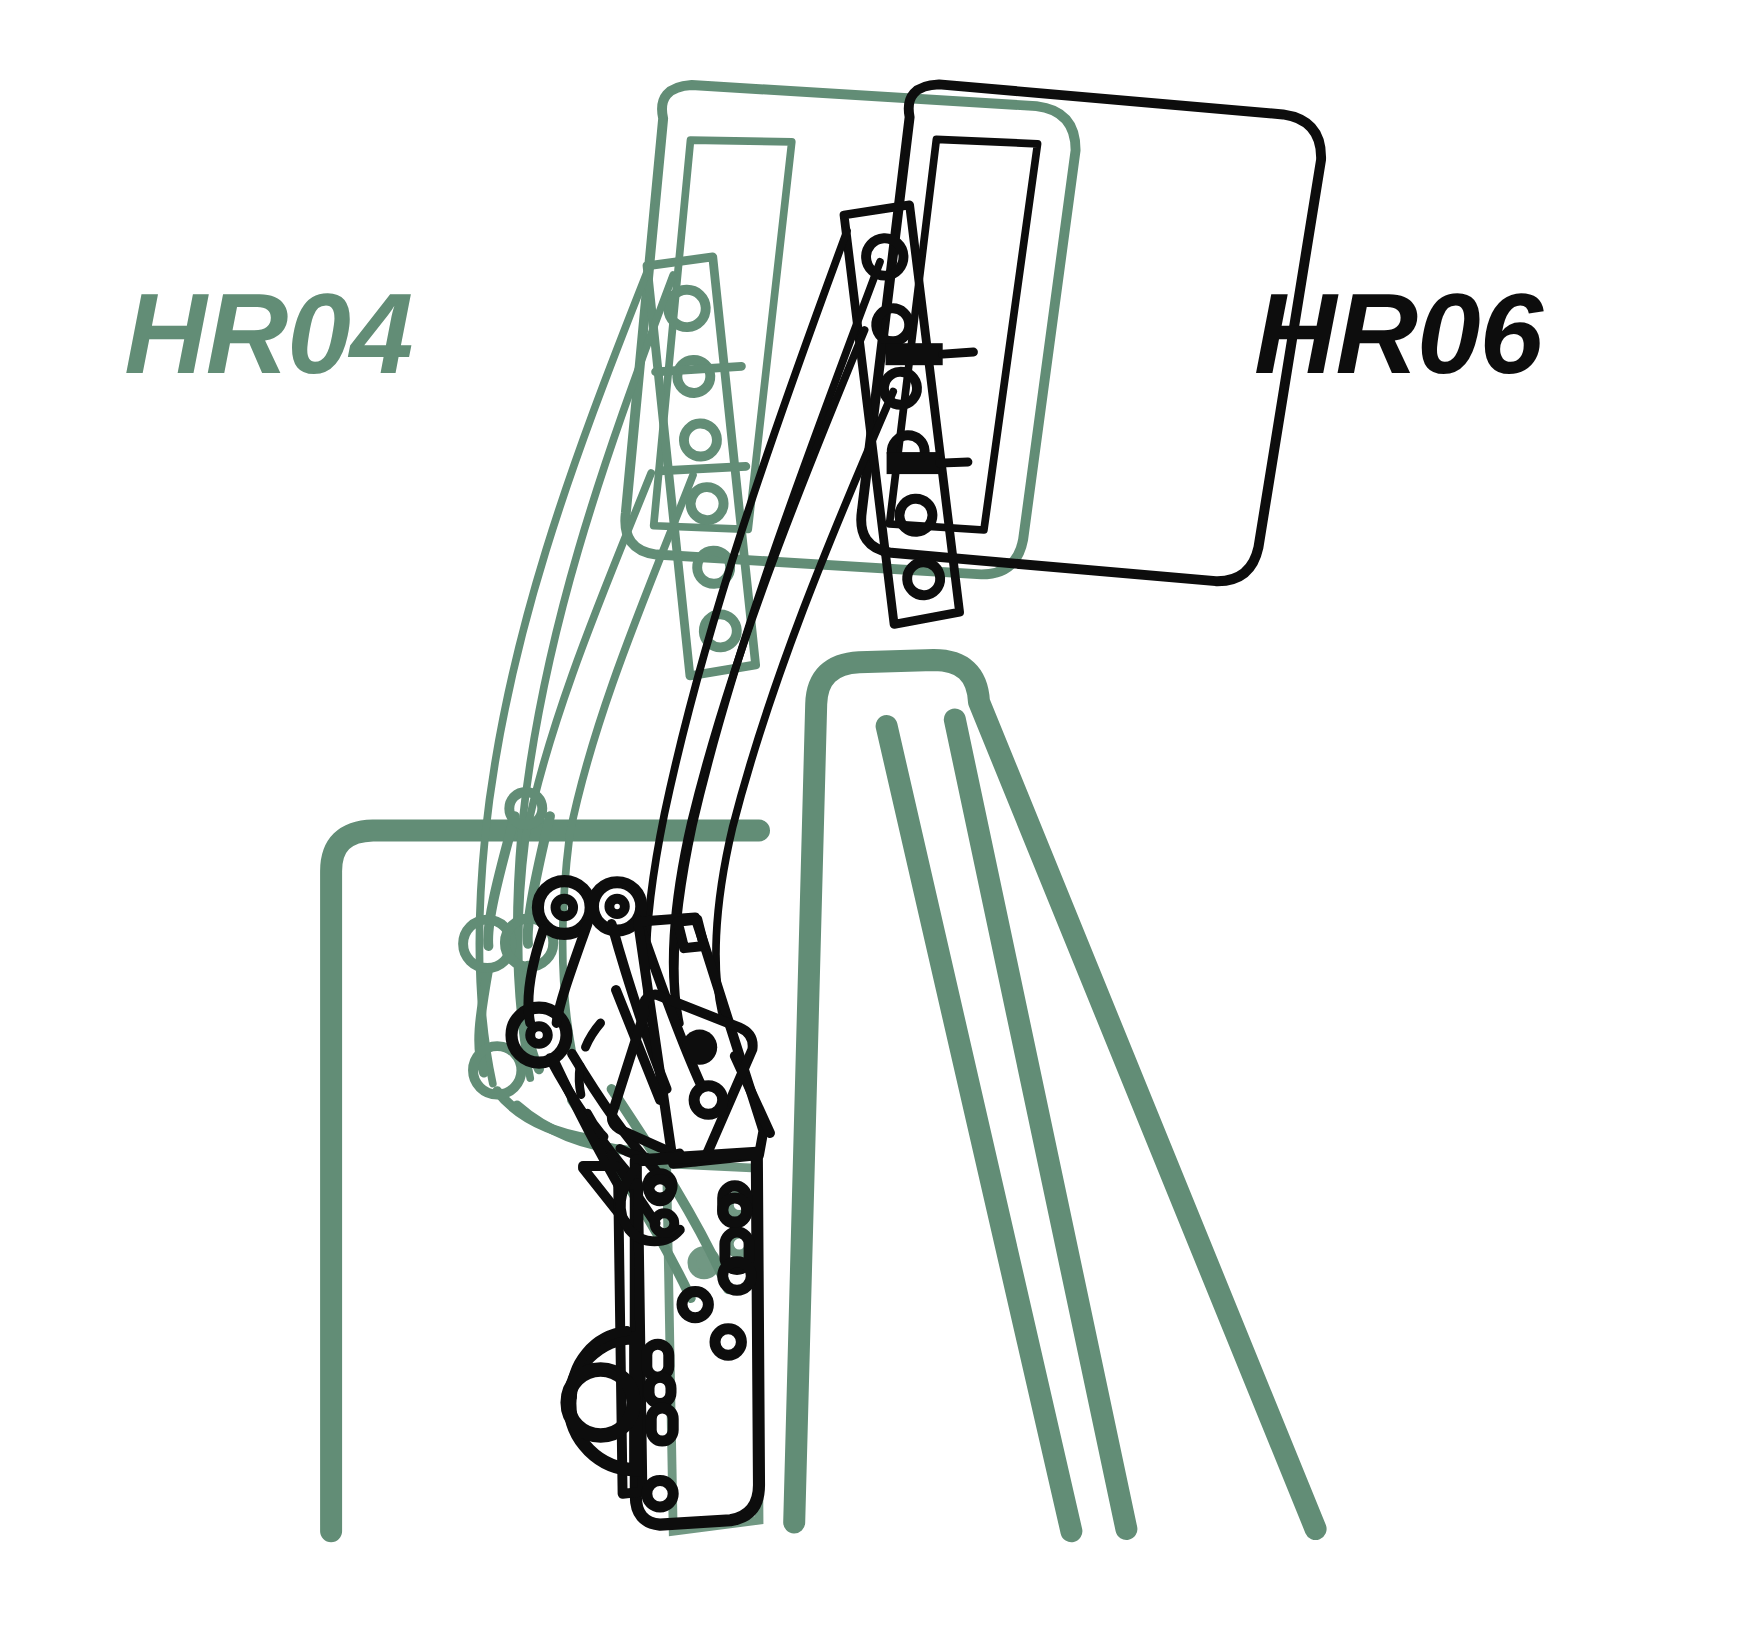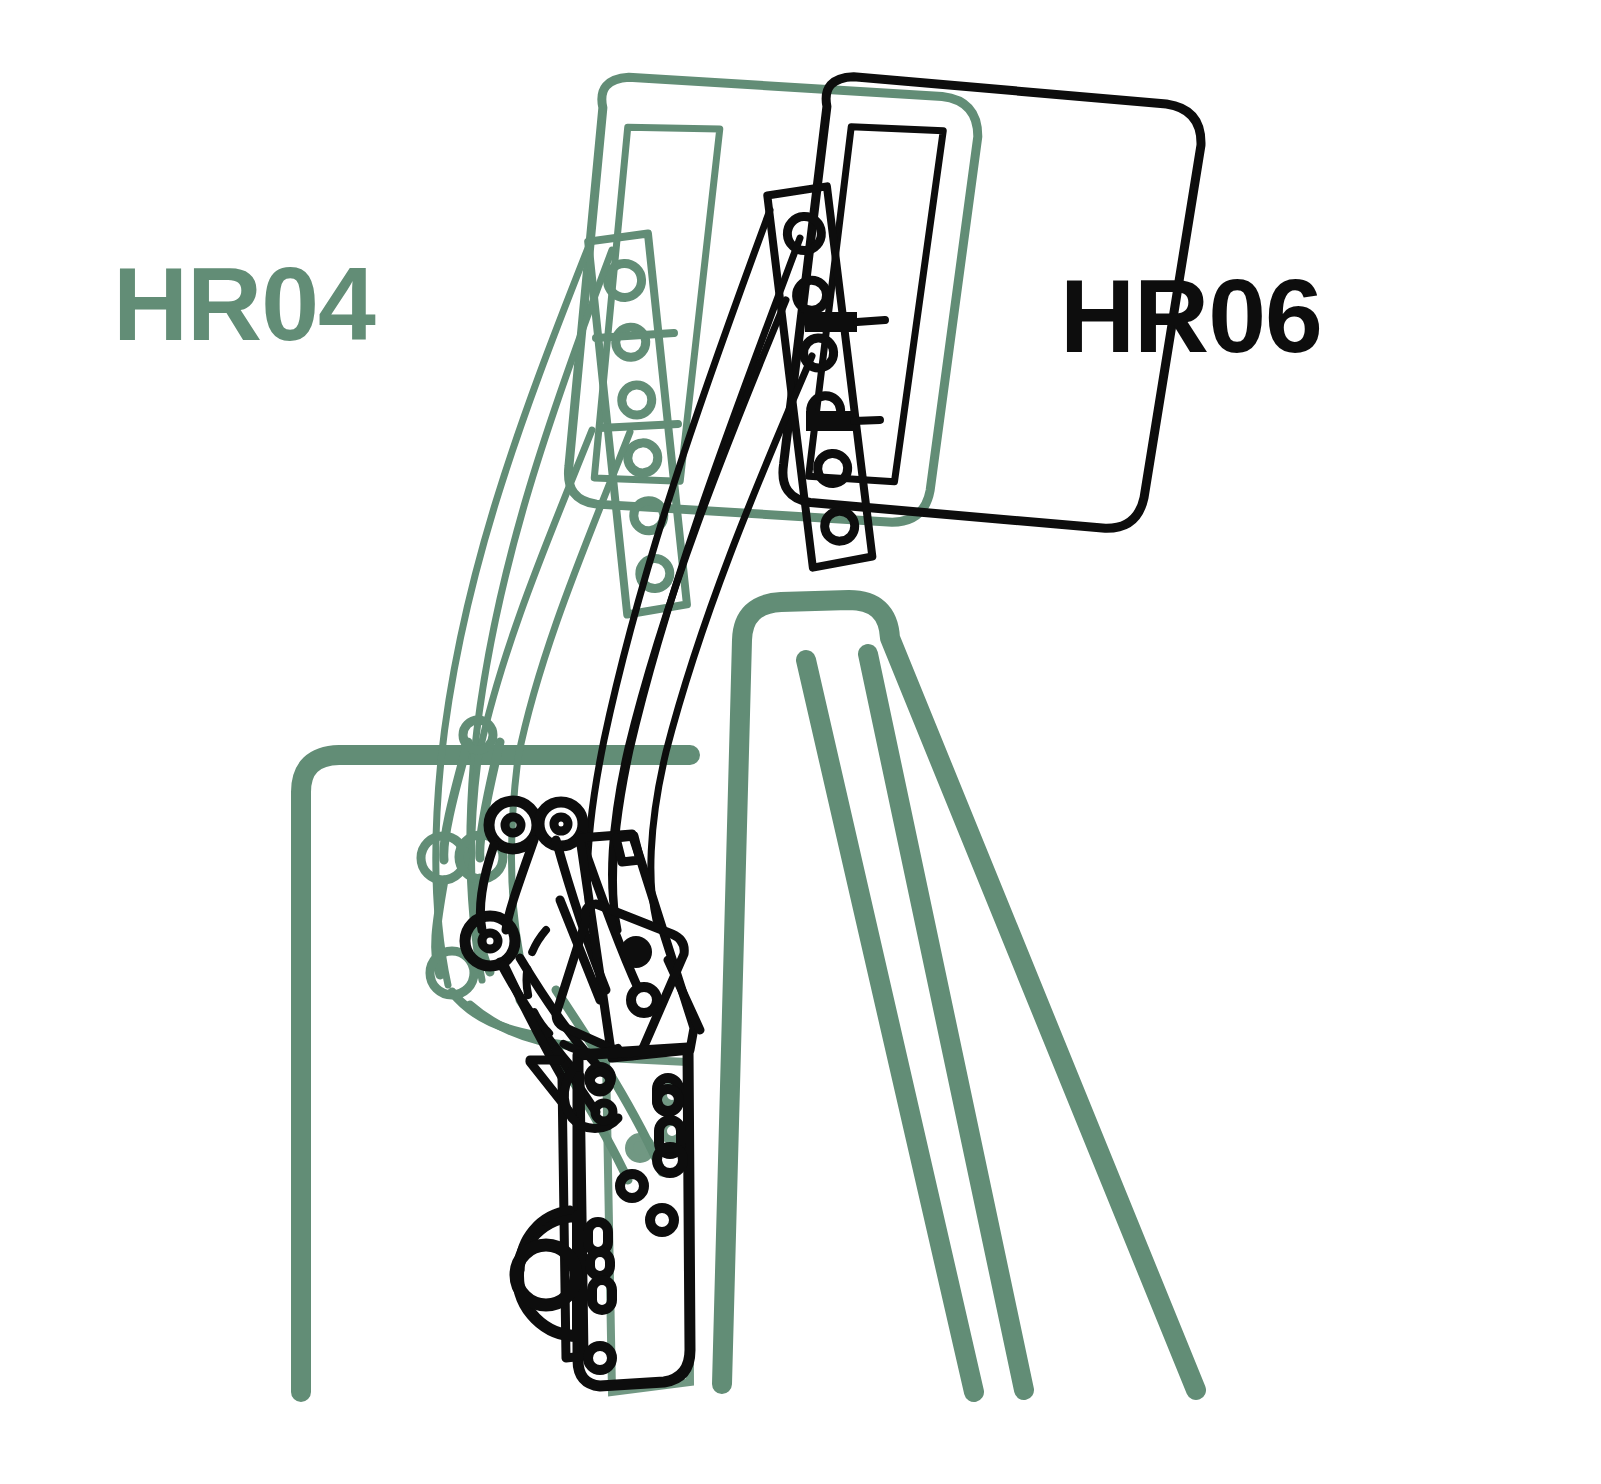--- a/index.html
+++ b/index.html
@@ -1,22 +1,22 @@
 <!DOCTYPE html>
 <html><head>
 <meta charset="utf-8">
 <style>
   html,body{margin:0;padding:0;background:#ffffff;}
   body{width:1601px;height:1484px;overflow:hidden;font-family:"Liberation Sans",sans-serif;}
-  #stage{position:relative;width:1601px;height:1484px;background:#fff;}
+  #stage{position:relative;width:1601px;height:1484px;background:#fff;font-style:italic;}
   svg#drawing{position:absolute;inset:0;display:block;}
   .lbl{position:absolute;font-family:"Liberation Sans",sans-serif;font-weight:700;
        font-size:104px;letter-spacing:-1px;line-height:1;white-space:nowrap;}
   #label-hr04{left:113px;top:252px;}
-  #label-hr06{left:1060px;top:252px;margin-top:12px;}
+  #label-hr06{left:1140px;top:252px;}
 </style>
 </head>
 <body>
 
 <div id="stage">
 
   <svg id="drawing" viewBox="0 0 1601 1484" width="1601" height="1484" xmlns="http://www.w3.org/2000/svg">
 
     <defs>
       <g id="headrest-shape">

